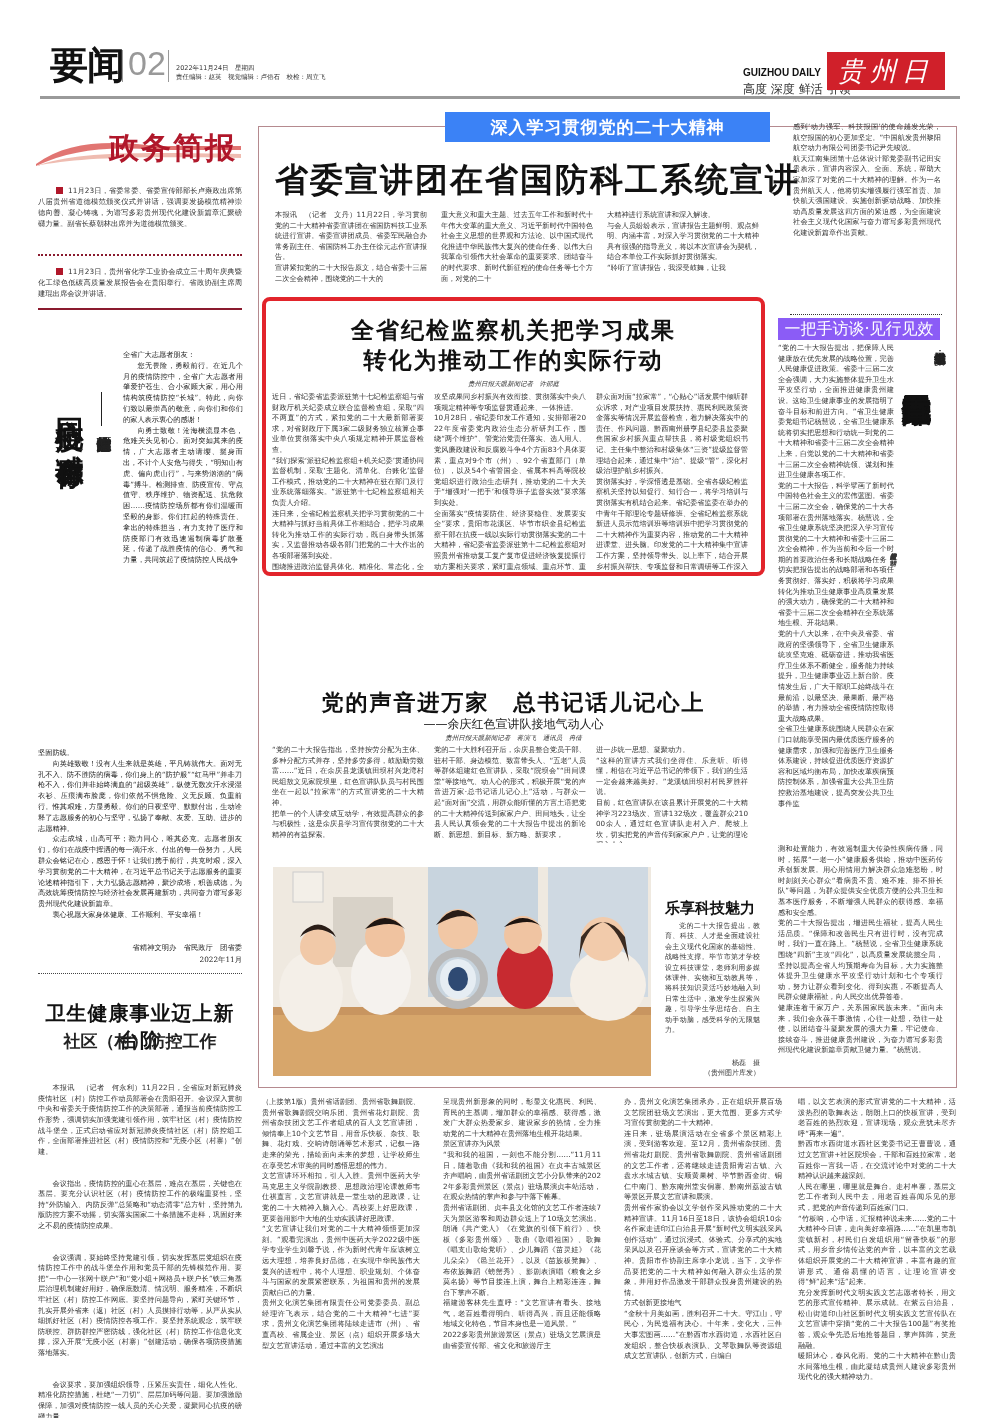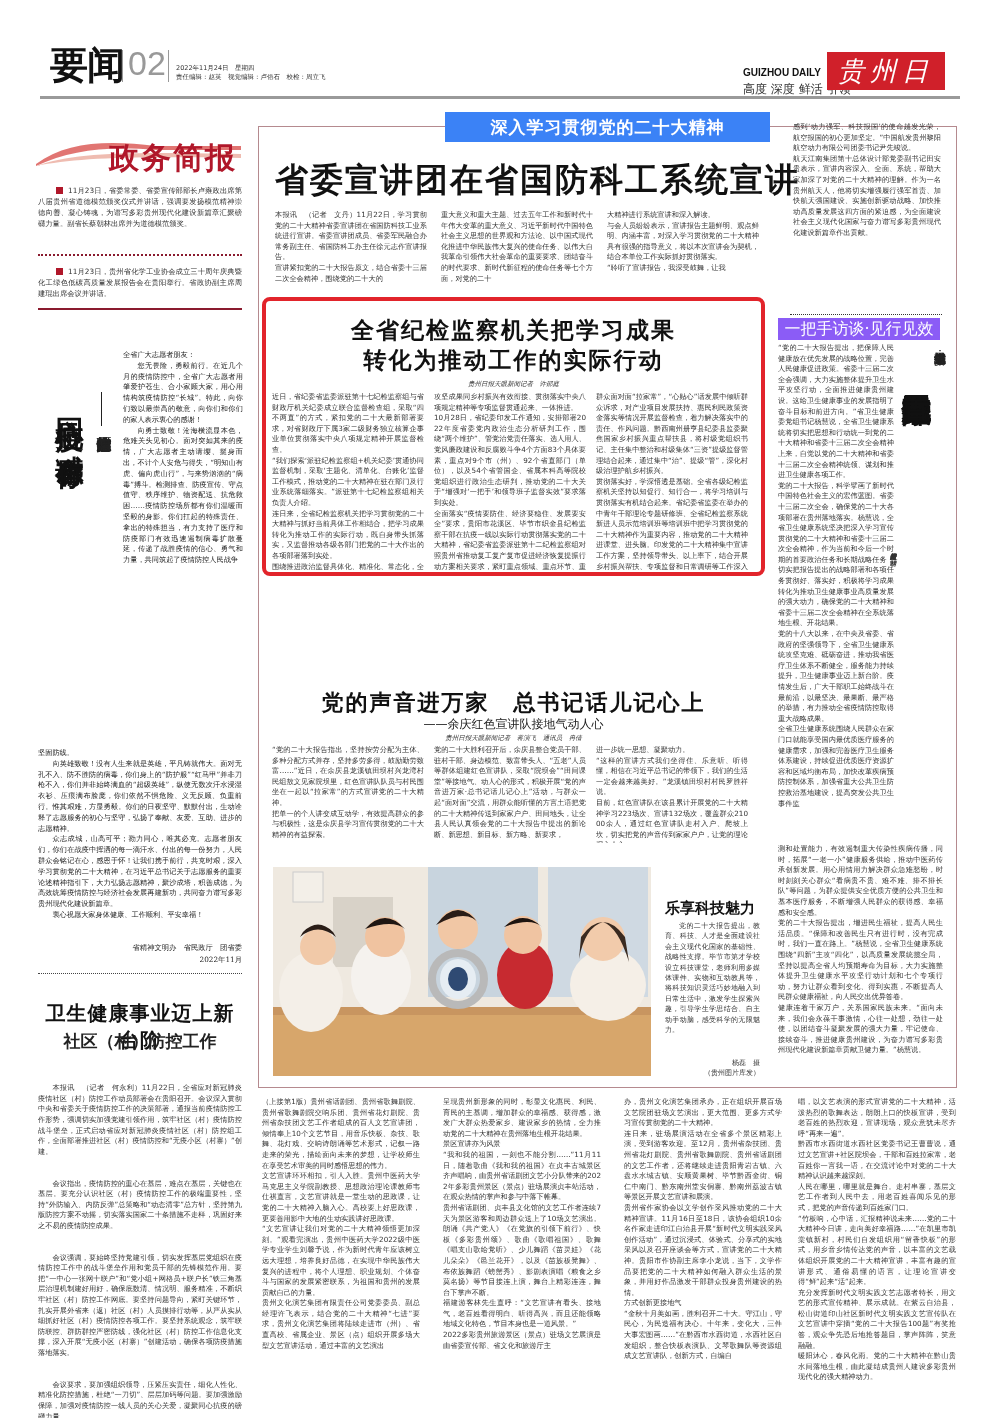--- a/index.html
+++ b/index.html
@@ -18,21 +18,21 @@
   .mast-div2 { left: 168px; top: 50px; width: 1px; height: 32px; background: #999; }
   .mast-meta { left: 176px; top: 64px; font-size: 6.5px; line-height: 9px; color: #333; }
   .mast-rule { left: 40px; top: 96px; width: 920px; height: 3px; background: #9a9a9a; }
   .mast-en { left: 743px; top: 67px; font-size: 10px; font-weight: bold; font-family: "Liberation Sans", sans-serif; color: #111; }
   .mast-slogan { left: 743px; top: 81px; font-size: 12px; color: #333; }
   .mast-logo { left: 827px; top: 52px; width: 118px; height: 38px; background: #d0202a; color: #fff; font-size: 26px; font-family: "DejaVu Serif", serif; font-style: italic; text-align: center; line-height: 38px; letter-spacing: 6px; }
 
   
   .brief-banner { left: 36px; top: 118px; width: 205px; height: 52px; }
   .brief-swoosh { position:absolute; left:0; top:22px; width:205px; height:26px; }
-  .brief-title { position:absolute; right:4px; top:20px; font-size:30px; font-weight:bold; color:#b0172a; letter-spacing:2px; font-family:Liberation Serif, serif; }
+  .brief-title { position:absolute; right:4px; top:10px; font-size:30px; font-weight:bold; color:#b0172a; letter-spacing:2px; font-family:Liberation Serif, serif; }
   .brief-item { left: 38px; width: 204px; font-size: 7.3px; line-height: 11px; color: #333; text-align: justify; }
   .brief-item .sq { display:inline-block; width:7px; height:7px; background:#b0172a; margin:0 5px 0 18px; vertical-align: -1px; }
   .red-rule { left: 38px; width: 204px; height: 2px; background: #8a1a2e; }
   .dot-rule { left: 38px; width: 204px; height: 0; border-top: 1px dotted #444; }
 
   .vt-title { left: 56px; top: 395px; width: 30px; font-size: 28px; font-weight: bold; line-height: 34px; color: #111; writing-mode: vertical-rl; letter-spacing: 2px; }
   .vt-sub { left: 93px; top: 425px; width: 20px; font-size: 15px; line-height: 18px; color: #222; writing-mode: vertical-rl; font-family: "DejaVu Serif", serif; }
   .vt-sub-dash { left: 101px; top: 392px; width: 1px; height: 34px; background: #222; }
 
   .letter-col { left: 123px; top: 350px; width: 120px; }

